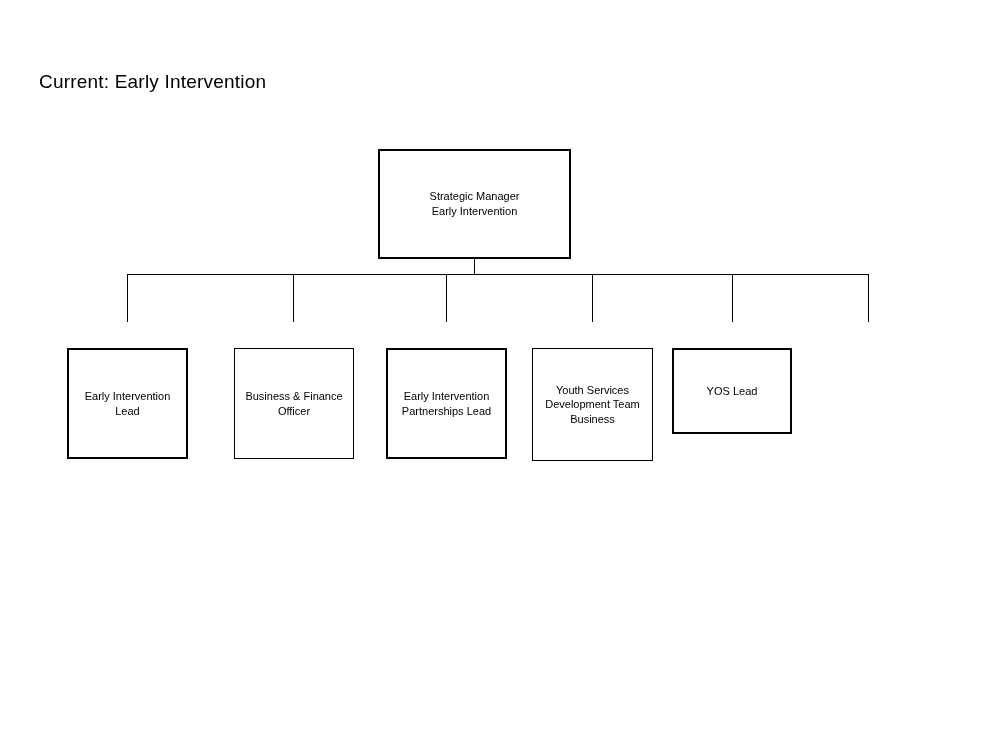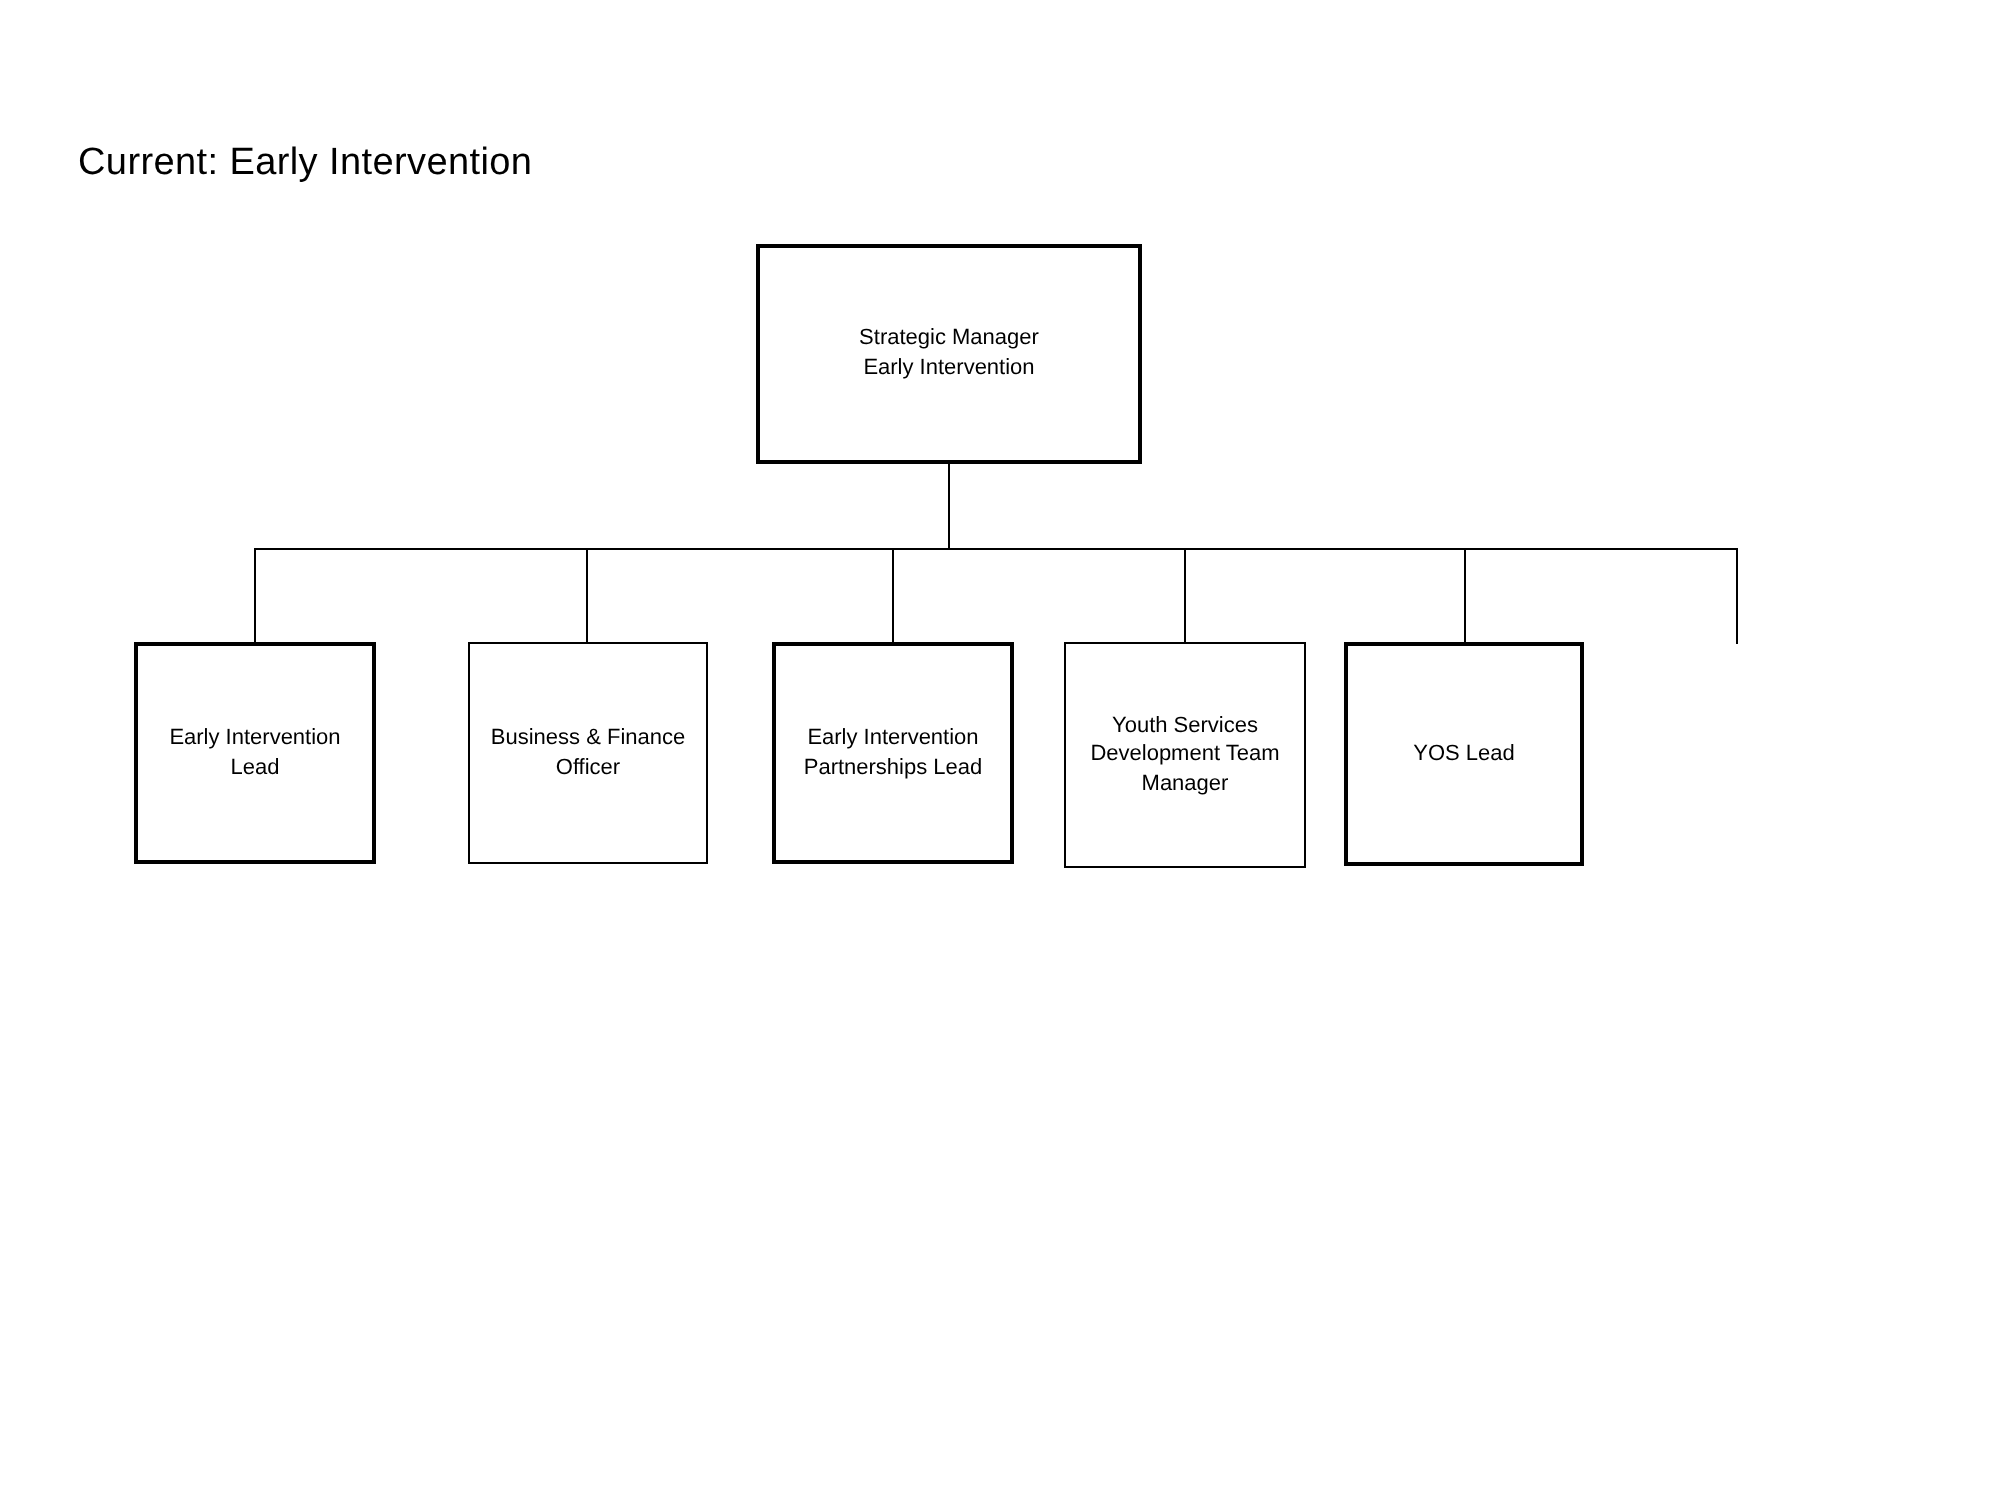--- a/index.html
+++ b/index.html
@@ -37,20 +37,21 @@
     box-sizing: border-box;
     background: #ffffff;
     border: 2px solid #000000;
     display: flex;
     align-items: center;
     justify-content: center;
     text-align: center;
     font-size: 11px;
     line-height: 14.5px;
     color: #000000;
+    margin-top: 27px;
   }
   .node.thin {
     border-width: 1px;
   }
   .node .node-label {
     display: block;
     width: 100%;
     padding: 0 3px;
     white-space: pre-line;
   }
@@ -64,21 +65,21 @@
   }
   #node-root .node-label {
     line-height: 15px;
   }
 
   
   #node-child-0 { left: 67px;  top: 321px; width: 121px; height: 111px; }
   #node-child-1 { left: 234px; top: 321px; width: 120px; height: 111px; }
   #node-child-2 { left: 386px; top: 321px; width: 121px; height: 111px; }
   #node-child-3 { left: 532px; top: 321px; width: 121px; height: 113px; }
-  #node-child-4 { left: 672px; top: 321px; width: 120px; height: 112px; }
+  #node-child-4 { left: 672px; top: 321px; width: 120px; height: 86px; }
   #node-child-5 { left: 808px; top: 321px; width: 120px; height: 110px; }
 
   
   .conn {
     position: absolute;
     background: #000000;
   }
   .conn.v { width: 1px; }
   .conn.h { height: 1px; }
 
@@ -123,21 +124,21 @@
   </div>
 
   <div class="node" id="node-child-2">
     <span class="node-label">Early Intervention
 Partnerships Lead</span>
   </div>
 
   <div class="node thin" id="node-child-3">
     <span class="node-label">Youth Services
 Development Team
-Manager</span>
+Business</span>
   </div>
 
   <div class="node" id="node-child-4">
     <span class="node-label">YOS Lead</span>
   </div>
 
 
 </div>
 
 </body></html>

